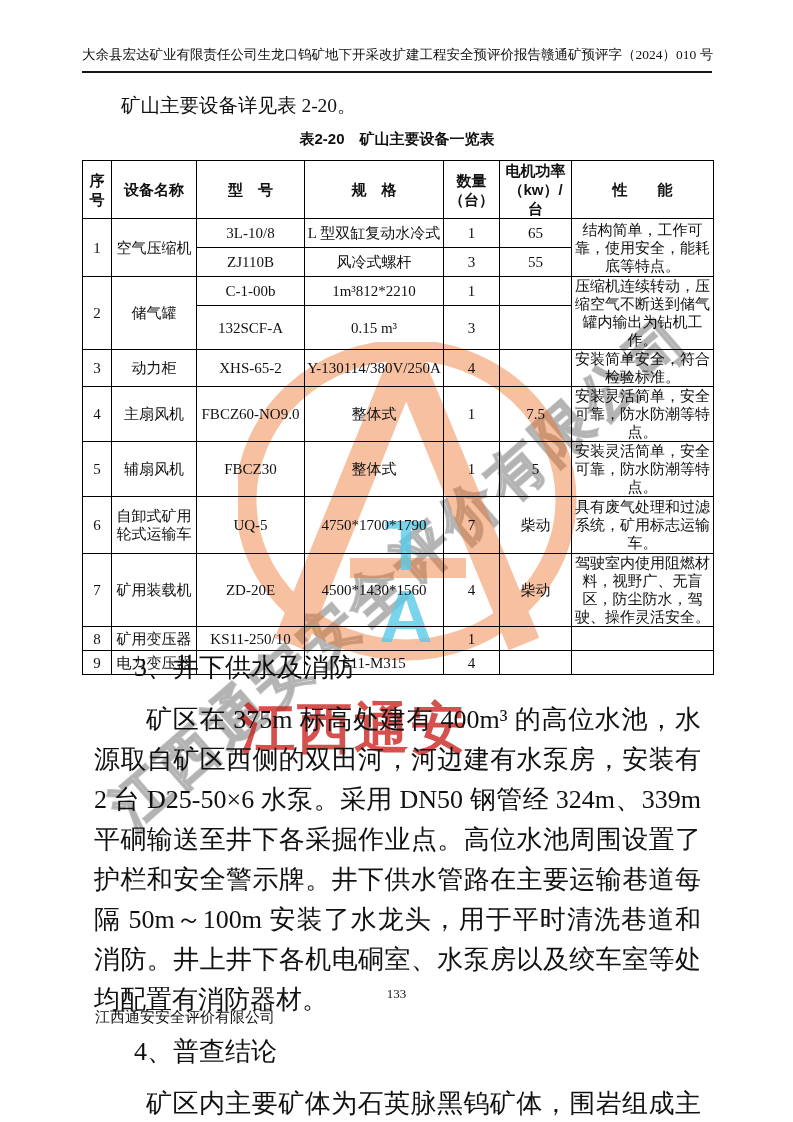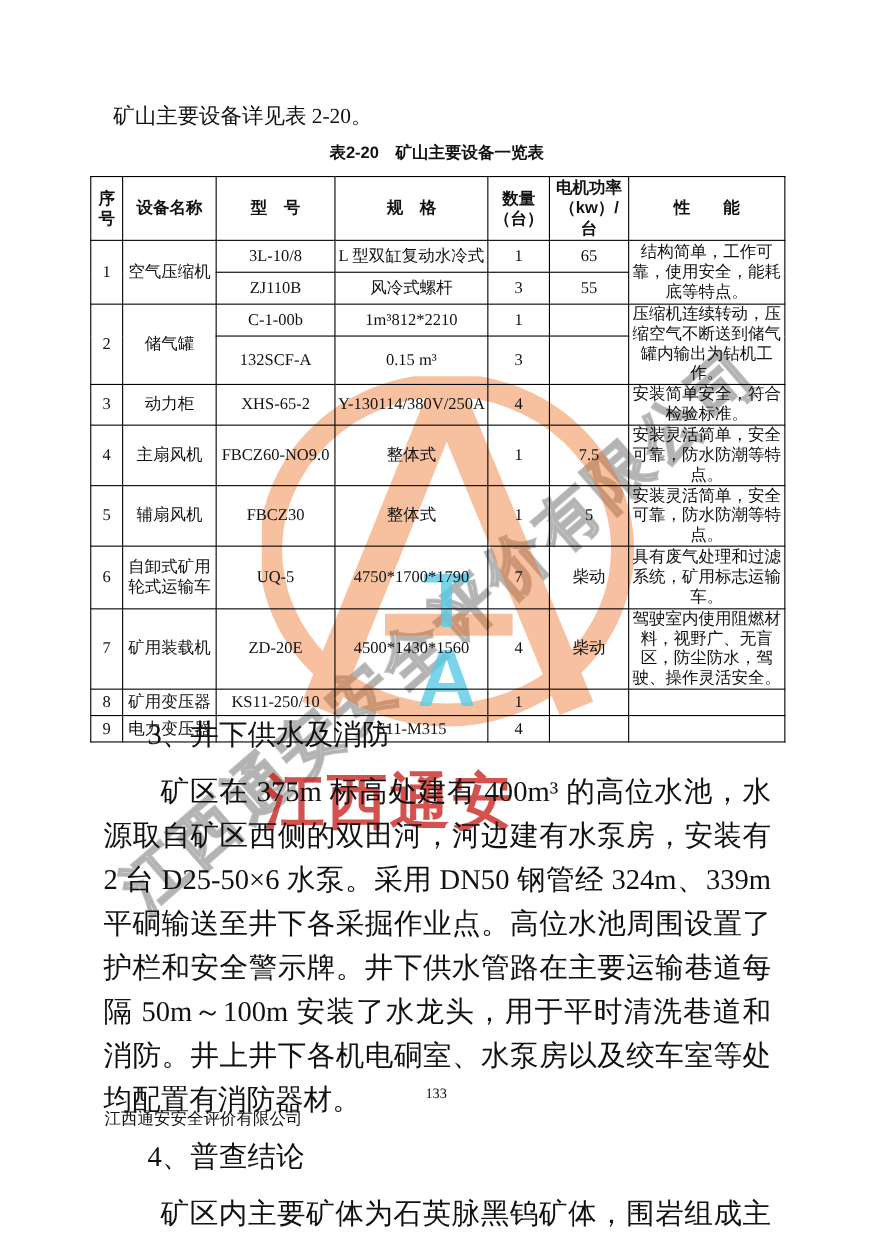--- a/index.html
+++ b/index.html
@@ -32,21 +32,21 @@
   }
   
   .content{position:absolute;inset:0;z-index:1;}
   .doc-header{
     position:absolute;left:82px;top:46px;width:630px;
     font-size:13.5px;text-align:center;
     padding-bottom:7px;border-bottom:2px solid #161616;
     white-space:nowrap;
   }
   .intro{
-    position:absolute;left:64px;top:92px;width:630px;
+    position:absolute;left:82px;top:92px;width:630px;
     font-size:19.5px;text-indent:2em;
   }
   .table-title{
     position:absolute;left:82px;top:130px;width:630px;
     text-align:center;font-size:15px;font-weight:bold;
     font-family:"Liberation Sans","DejaVu Sans",sans-serif;
   }
   table.equip{
     position:absolute;left:82px;top:160px;width:631px;
     border-collapse:collapse;table-layout:fixed;
@@ -99,20 +99,21 @@
         <path d="M112 226 L228 226" stroke-width="20"></path>
       </g>
       <text x="168" y="228" font-size="70" font-weight="bold" text-anchor="middle" fill="#59CBE8" opacity="0.8" font-family="Liberation Sans, DejaVu Sans, sans-serif">T</text>
       <text x="168" y="300" font-size="74" font-weight="bold" text-anchor="middle" fill="#59CBE8" opacity="0.8" font-family="Liberation Sans, DejaVu Sans, sans-serif">A</text>
     </svg>
     <div class="wm-red">江西通安</div>
   </div>
 
   <div class="content">
 
+    <div class="doc-header">大余县宏达矿业有限责任公司生龙口钨矿地下开采改扩建工程安全预评价报告赣通矿预评字（2024）010 号</div>
 
     <div class="intro">矿山主要设备详见表 2-20。</div>
 
     <div class="table-title">表2-20　矿山主要设备一览表</div>
 
     <table class="equip">
       <colgroup>
         <col style="width:29px">
           <col style="width:85px">
           <col style="width:108px">

